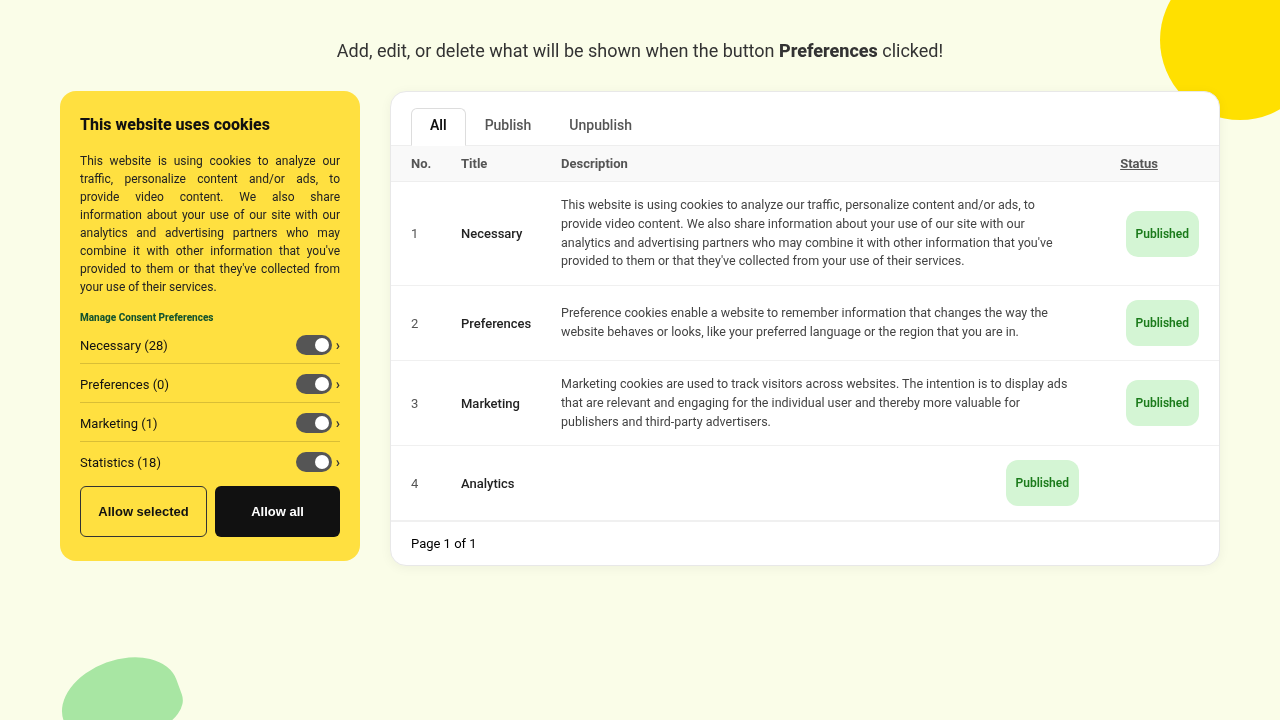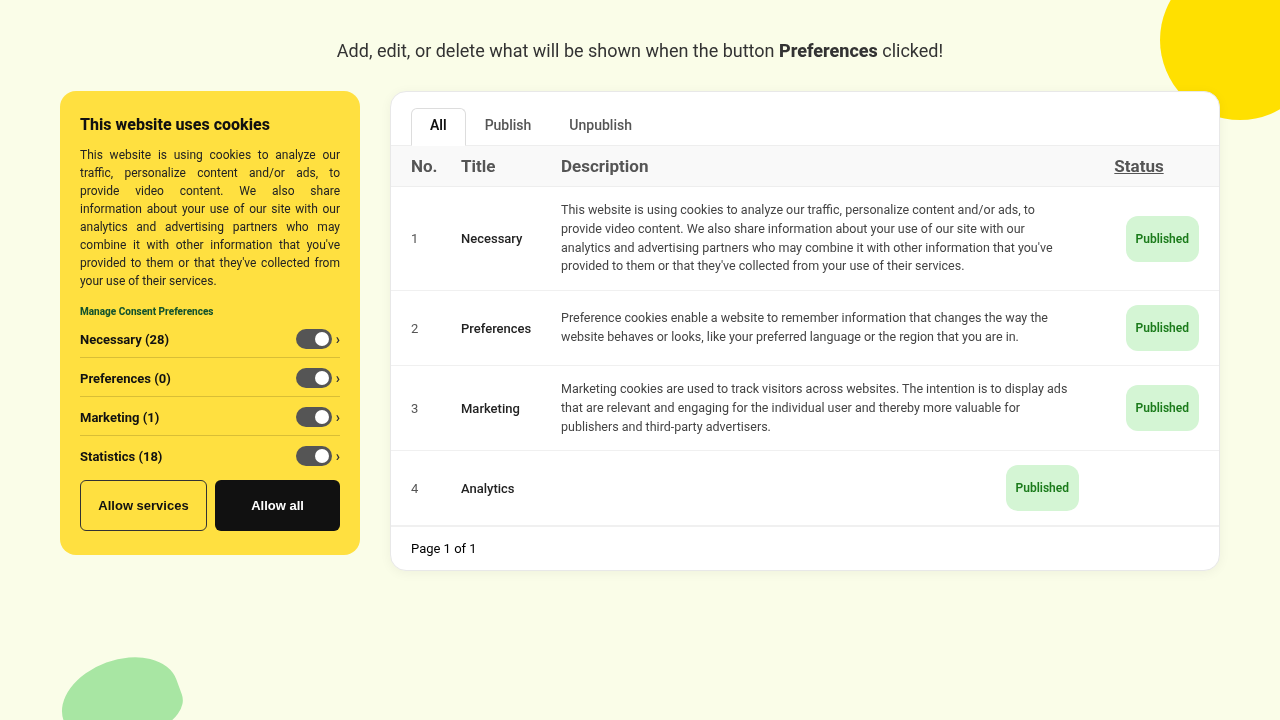--- a/index.html
+++ b/index.html
@@ -76,21 +76,21 @@
       padding: 24px 20px;
       width: 300px;
       min-width: 300px;
       flex-shrink: 0;
     }
 
     .cookie-card-title {
       font-size: 16px;
       font-weight: 800;
       color: #111;
-      margin-bottom: 12px;
+      margin-bottom: 18px;
     }
 
     .cookie-card-desc {
       font-size: 12px;
       color: #222;
       line-height: 1.5;
       text-align: justify;
       margin-bottom: 16px;
     }
 
@@ -103,21 +103,21 @@
 
     .consent-row {
       display: flex;
       align-items: center;
       justify-content: space-between;
       margin-bottom: 8px;
     }
 
     .consent-label {
       font-size: 13px;
-      font-weight: 700;
+      font-weight: 400;
       color: #111;
     }
 
     .consent-controls {
       display: flex;
       align-items: center;
       gap: 4px;
     }
 
     .toggle {
@@ -221,21 +221,21 @@
 
     .table-header {
       display: grid;
       grid-template-columns: 50px 100px 1fr 120px;
       padding: 10px 20px;
       background: #f9f9f9;
       border-bottom: 1px solid #eee;
     }
 
     .th {
-      font-size: 17px;
+      font-size: 13px;
       font-weight: 700;
       color: #555;
     }
 
     .table-row {
       display: grid;
       grid-template-columns: 50px 100px 1fr 120px;
       padding: 14px 20px;
       border-bottom: 1px solid #f0f0f0;
       align-items: center;
@@ -337,21 +337,21 @@
 
       <div class="consent-row">
         <span class="consent-label">Statistics (18)</span>
         <div class="consent-controls">
           <span class="toggle"></span>
           <span class="chevron-right">›</span>
         </div>
       </div>
 
       <div class="btn-row">
-        <button class="btn-allow-selected">Allow services</button>
+        <button class="btn-allow-selected">Allow selected</button>
         <button class="btn-allow-all">Allow all</button>
       </div>
     </div>
 
     <div class="table-card">
       <div class="tab-bar">
         <div class="tab-item active">All</div>
         <div class="tab-item">Publish</div>
         <div class="tab-item">Unpublish</div>
       </div>

